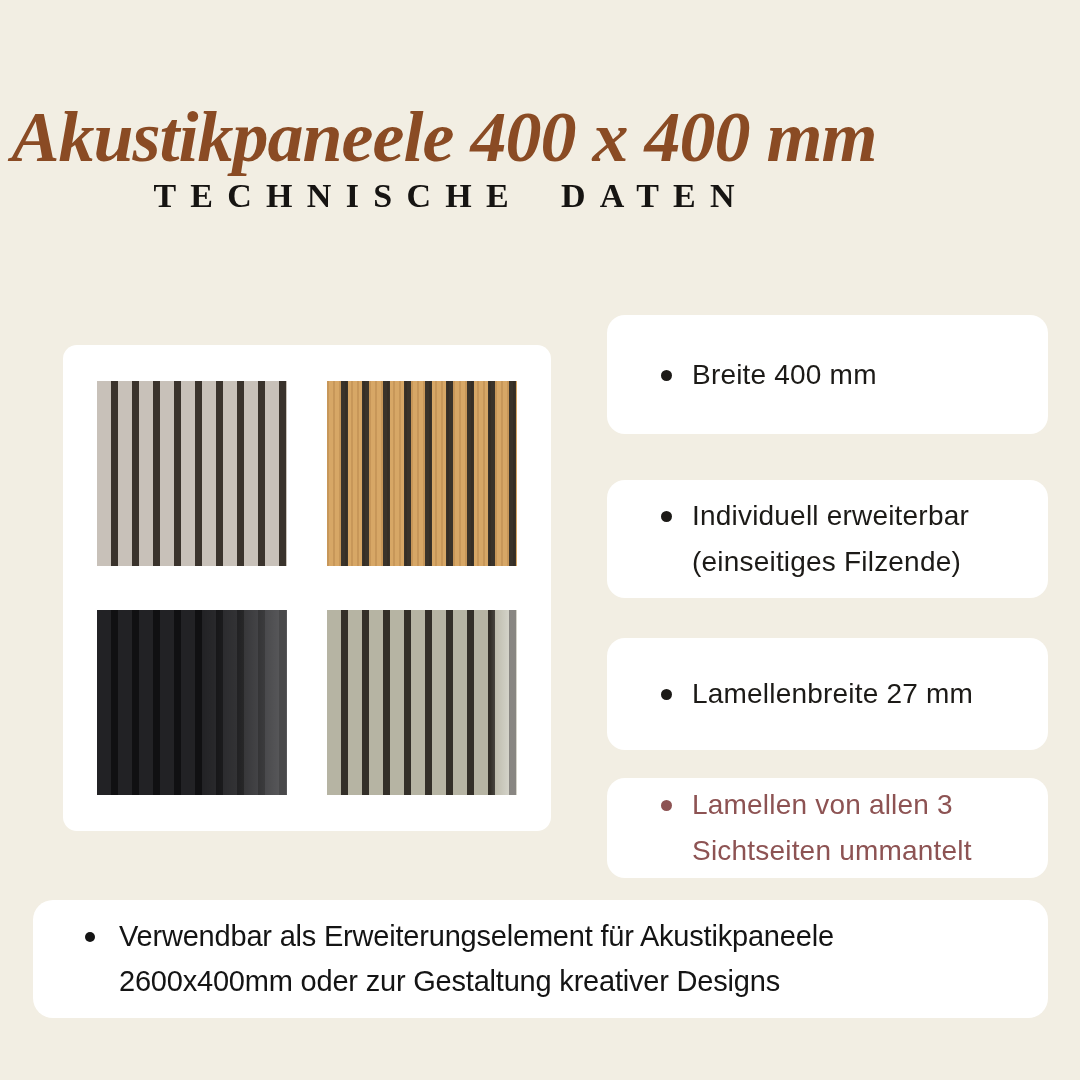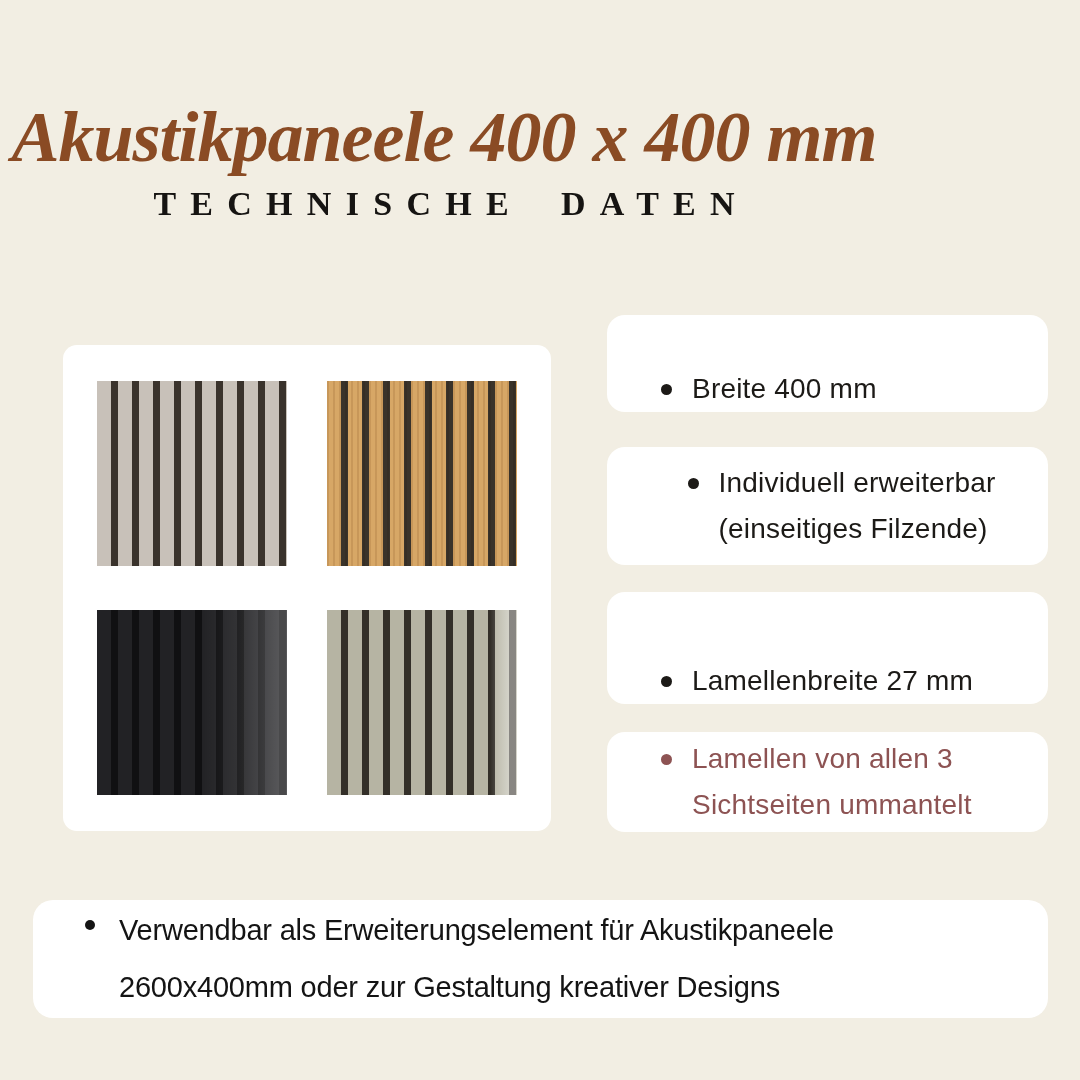--- a/index.html
+++ b/index.html
@@ -16,21 +16,20 @@
   
   .header{position:absolute; top:0; left:0; width:888px; text-align:center;}
   .title{
     margin-top:98px;
     font-family:"Liberation Serif", serif;
     font-style:italic; font-weight:700;
     font-size:72px; line-height:1.1; letter-spacing:-1px;
     color:var(--brown);
   }
   .subtitle{
-    margin-top:8px;
     font-family:"Liberation Serif", serif;
     font-weight:700; font-size:34px;
     letter-spacing:.42em; word-spacing:.45em; padding-left:.42em;
     color:#161412;
   }
 
   
   .swatch-card{
     position:absolute; left:63px; top:345px; width:488px; height:486px;
     background:var(--box); border-radius:14px;
@@ -57,23 +56,23 @@
     mix-blend-mode:multiply;
   }
 
   
   .spec-column{position:absolute; left:607px; top:315px; width:441px;}
   .spec-box{
     background:var(--box); border-radius:18px;
     display:flex; flex-direction:column; justify-content:center;
     padding:0 26px 0 52px;
   }
-  .spec-box--1{height:97px; margin-bottom:35px;justify-content:flex-end;}
-  .spec-box--2{height:118px; margin-bottom:27px;align-items:center;}
-  .spec-box--3{height:112px; margin-bottom:28px;justify-content:flex-end;}
+  .spec-box--1{height:119px; margin-bottom:46px;}
+  .spec-box--2{height:118px; margin-bottom:40px;}
+  .spec-box--3{height:112px; margin-bottom:28px;}
   .spec-box--4{height:100px;}
   .spec-box ul{list-style:none;}
   .spec-box li{
     display:flex; align-items:flex-start;
     font-size:28px; line-height:46px; color:var(--ink);
     letter-spacing:.2px;
   }
   .dot{
     flex:none; width:11px; height:11px; border-radius:50%;
     background:var(--ink); margin:18px 20px 0 2px;
@@ -83,21 +82,21 @@
   .spec-box--accent .dot{background:var(--red);}
 
   
   .usage-box{
     position:absolute; left:33px; top:900px; width:1015px; height:118px;
     background:var(--box); border-radius:20px;
     display:flex; align-items:center; padding:0 40px 0 50px;
   }
   .usage-box li{
     display:flex; align-items:flex-start; list-style:none;
-    font-size:29px; line-height:57px; color:#141414; letter-spacing:-.2px;
+    font-size:29px; line-height:45px; color:#141414; letter-spacing:-.2px;
   }
   .usage-box .dot{width:10px; height:10px; margin:18px 24px 0 2px; background:#141414;}
 </style>
 </head>
 <body>
 
 <div class="canvas">
 
   <div class="header">
     <div class="title">Akustikpaneele 400 x 400 mm</div>

